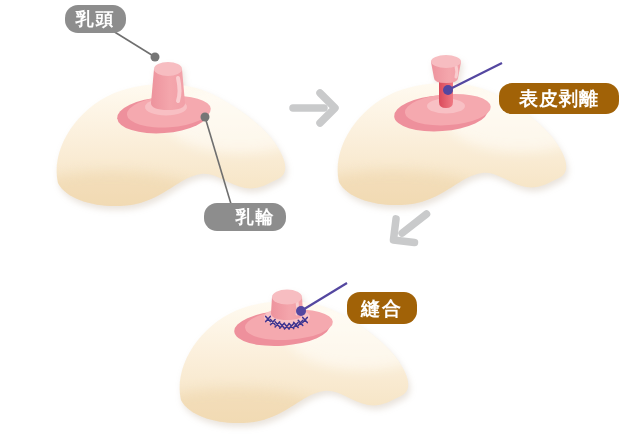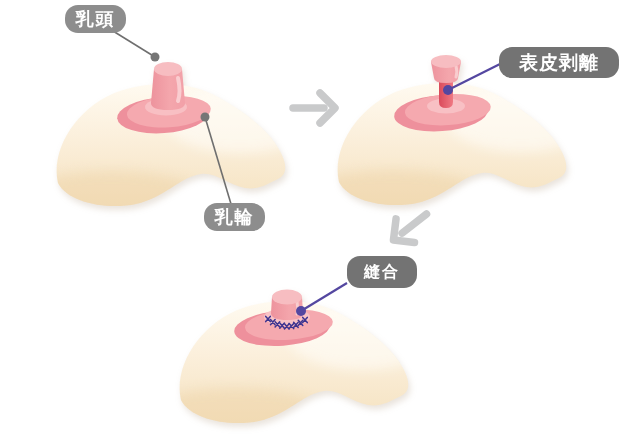--- a/index.html
+++ b/index.html
@@ -12,25 +12,25 @@
   .ill1{left:42px;top:51px;}
   .ill2{left:323px;top:50px;}
   .ill3{left:165px;top:268px;}
   .overlay{position:absolute;left:0;top:0;}
   .callout{
     position:absolute;display:flex;align-items:center;justify-content:center;
     color:#FFFFFF;font-weight:bold;line-height:1;letter-spacing:2px;
     border-radius:13px;user-select:none;white-space:nowrap;
   }
   .callout.gray{background:#8D8D8D;}
-  .callout.purple{background:#737373;}
+  .callout.purple{background:#a16207;margin-top:36px;}
   .co-nipple{left:65px;top:5px;width:61px;height:28px;font-size:18px;}
-  .co-areola{left:204px;top:203px;width:61px;height:28px;font-size:18px;}
+  .co-areola{left:204px;top:203px;width:61px;height:28px;font-size:18px;padding-left:21px;}
   .co-peel{left:499px;top:47px;width:120px;height:31px;font-size:19px;letter-spacing:1px;}
-  .co-suture{left:347px;top:256px;width:70px;height:32px;font-size:16px;}
+  .co-suture{left:347px;top:256px;width:70px;height:32px;font-size:19px;}
 </style>
 </head>
 <body>
 
 <div class="canvas">
 
   <svg class="ill ill1" width="250" height="170" viewBox="0 0 250 170">
     <defs>
       <linearGradient id="bgrad1" x1="0" y1="0" x2="0" y2="1">
         <stop offset="0" stop-color="#FFFAF0"></stop>

